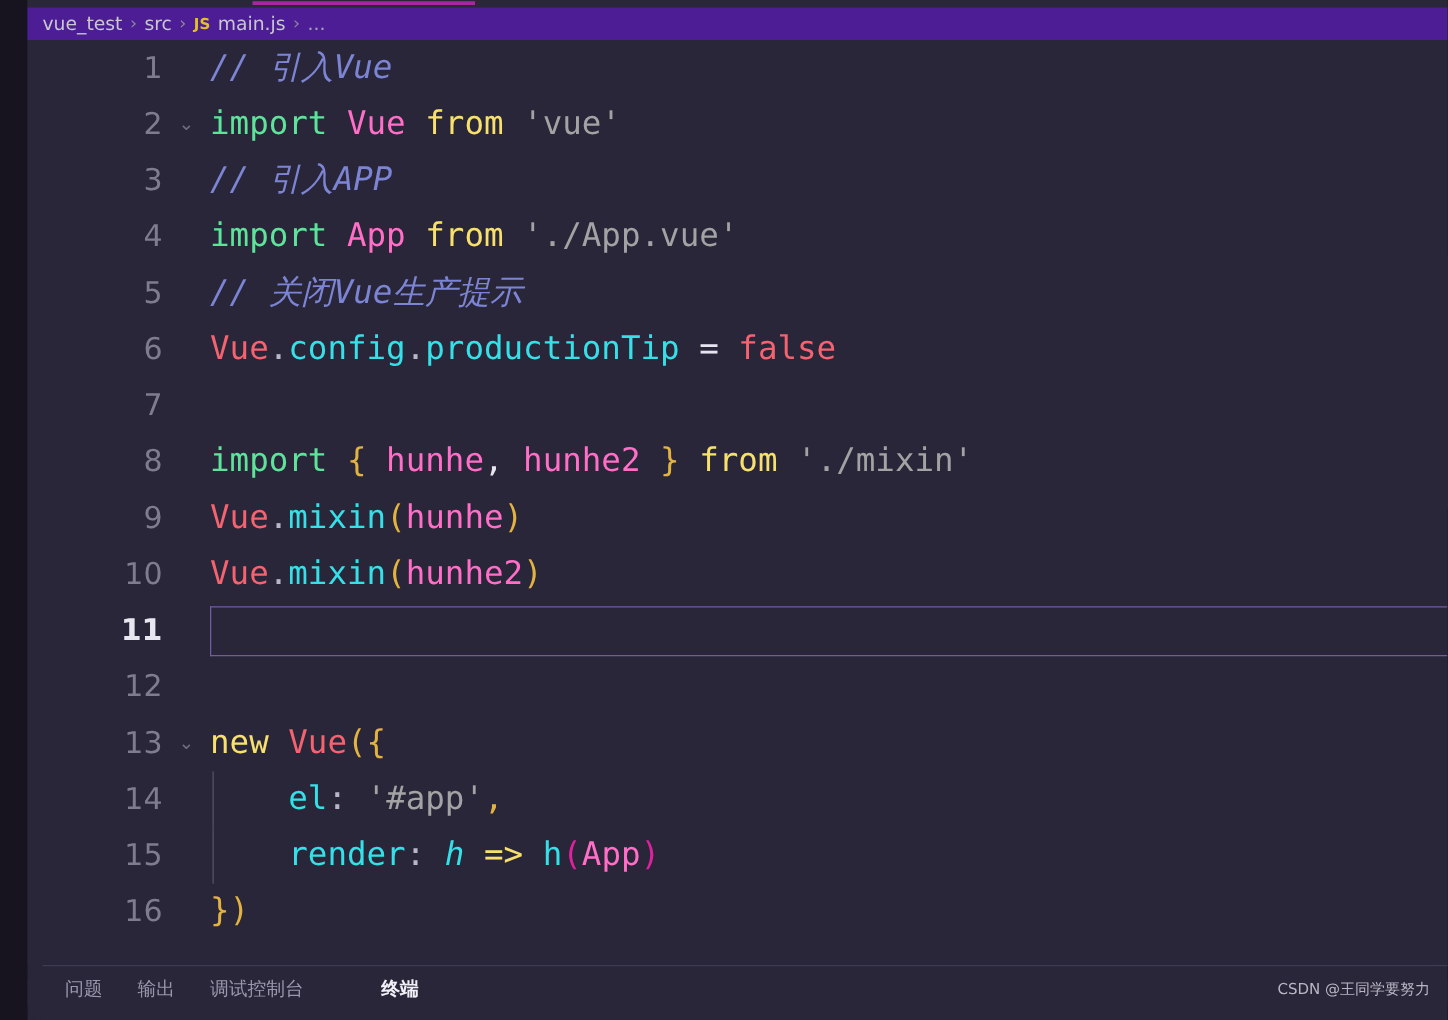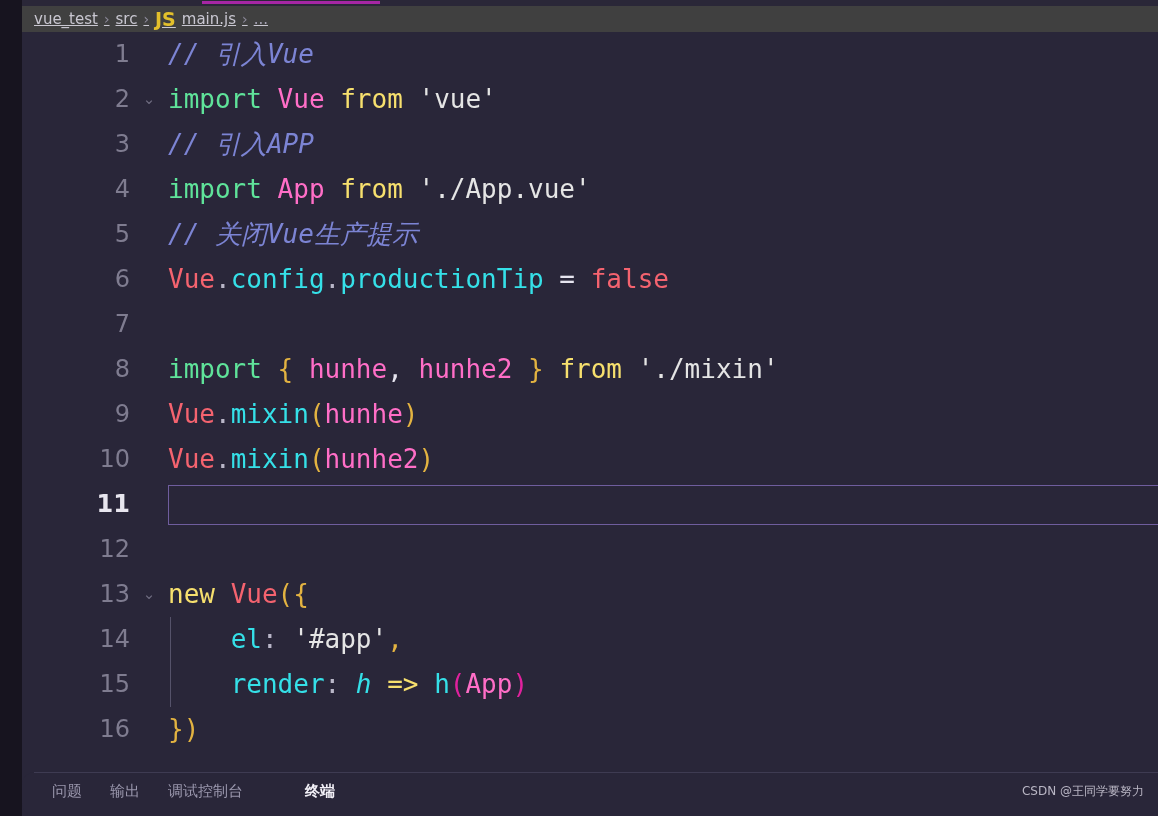--- a/index.html
+++ b/index.html
@@ -54,40 +54,39 @@
     height: 3px;
     background: #a626a4;
   }
 
   
   .breadcrumb-bar {
     position: absolute;
     left: 0; top: 6px;
     width: 1136px;
     height: 26px;
-    background: #404040;
+    background: #4c1d95;
     display: flex;
     align-items: center;
     padding-left: 12px;
     box-sizing: border-box;
     font-size: 15px;
     color: #c9c7d1;
     white-space: nowrap;
-    text-decoration: underline;
   }
   .bc-seg { color: #c9c7d1; }
   .bc-sep {
     color: #8d8a9b;
     margin: 0 6px;
     font-size: 14px;
   }
   .bc-js-badge {
     color: #e3c02b;
     font-weight: bold;
-    font-size: 19px;
+    font-size: 12px;
     margin-right: 6px;
   }
   .bc-dots { color: #a6a3b4; }
 
   
   .code-surface {
     position: absolute;
     left: 0; top: 32px;
     width: 1136px;
     height: 740px;
@@ -153,21 +152,21 @@
     left: 148px;
     width: 1px;
     background: #55526a;
   }
 
   
   .t-comment { color: #7c84d4; font-style: italic; }
   .t-keyword { color: #5fe39a; }          
   .t-from    { color: #f7e06e; }          
   .t-ident   { color: #ff6ec7; }          
-  .t-string  { color: #e5e5e5; }
+  .t-string  { color: #a3a3a3; }
   .t-object  { color: #f4636f; }          
   .t-prop    { color: #35e0e8; margin-top: 36px; }          
   .t-punct   { color: #e6e4ef; }
   .t-brace   { color: #e3b341; }
   .t-paren-y { color: #e3b341; }
   .t-paren-m { color: #e0219e; }
   .t-dot     { color: #b9b6c8; }
   .t-italic  { font-style: italic; }
 
   

